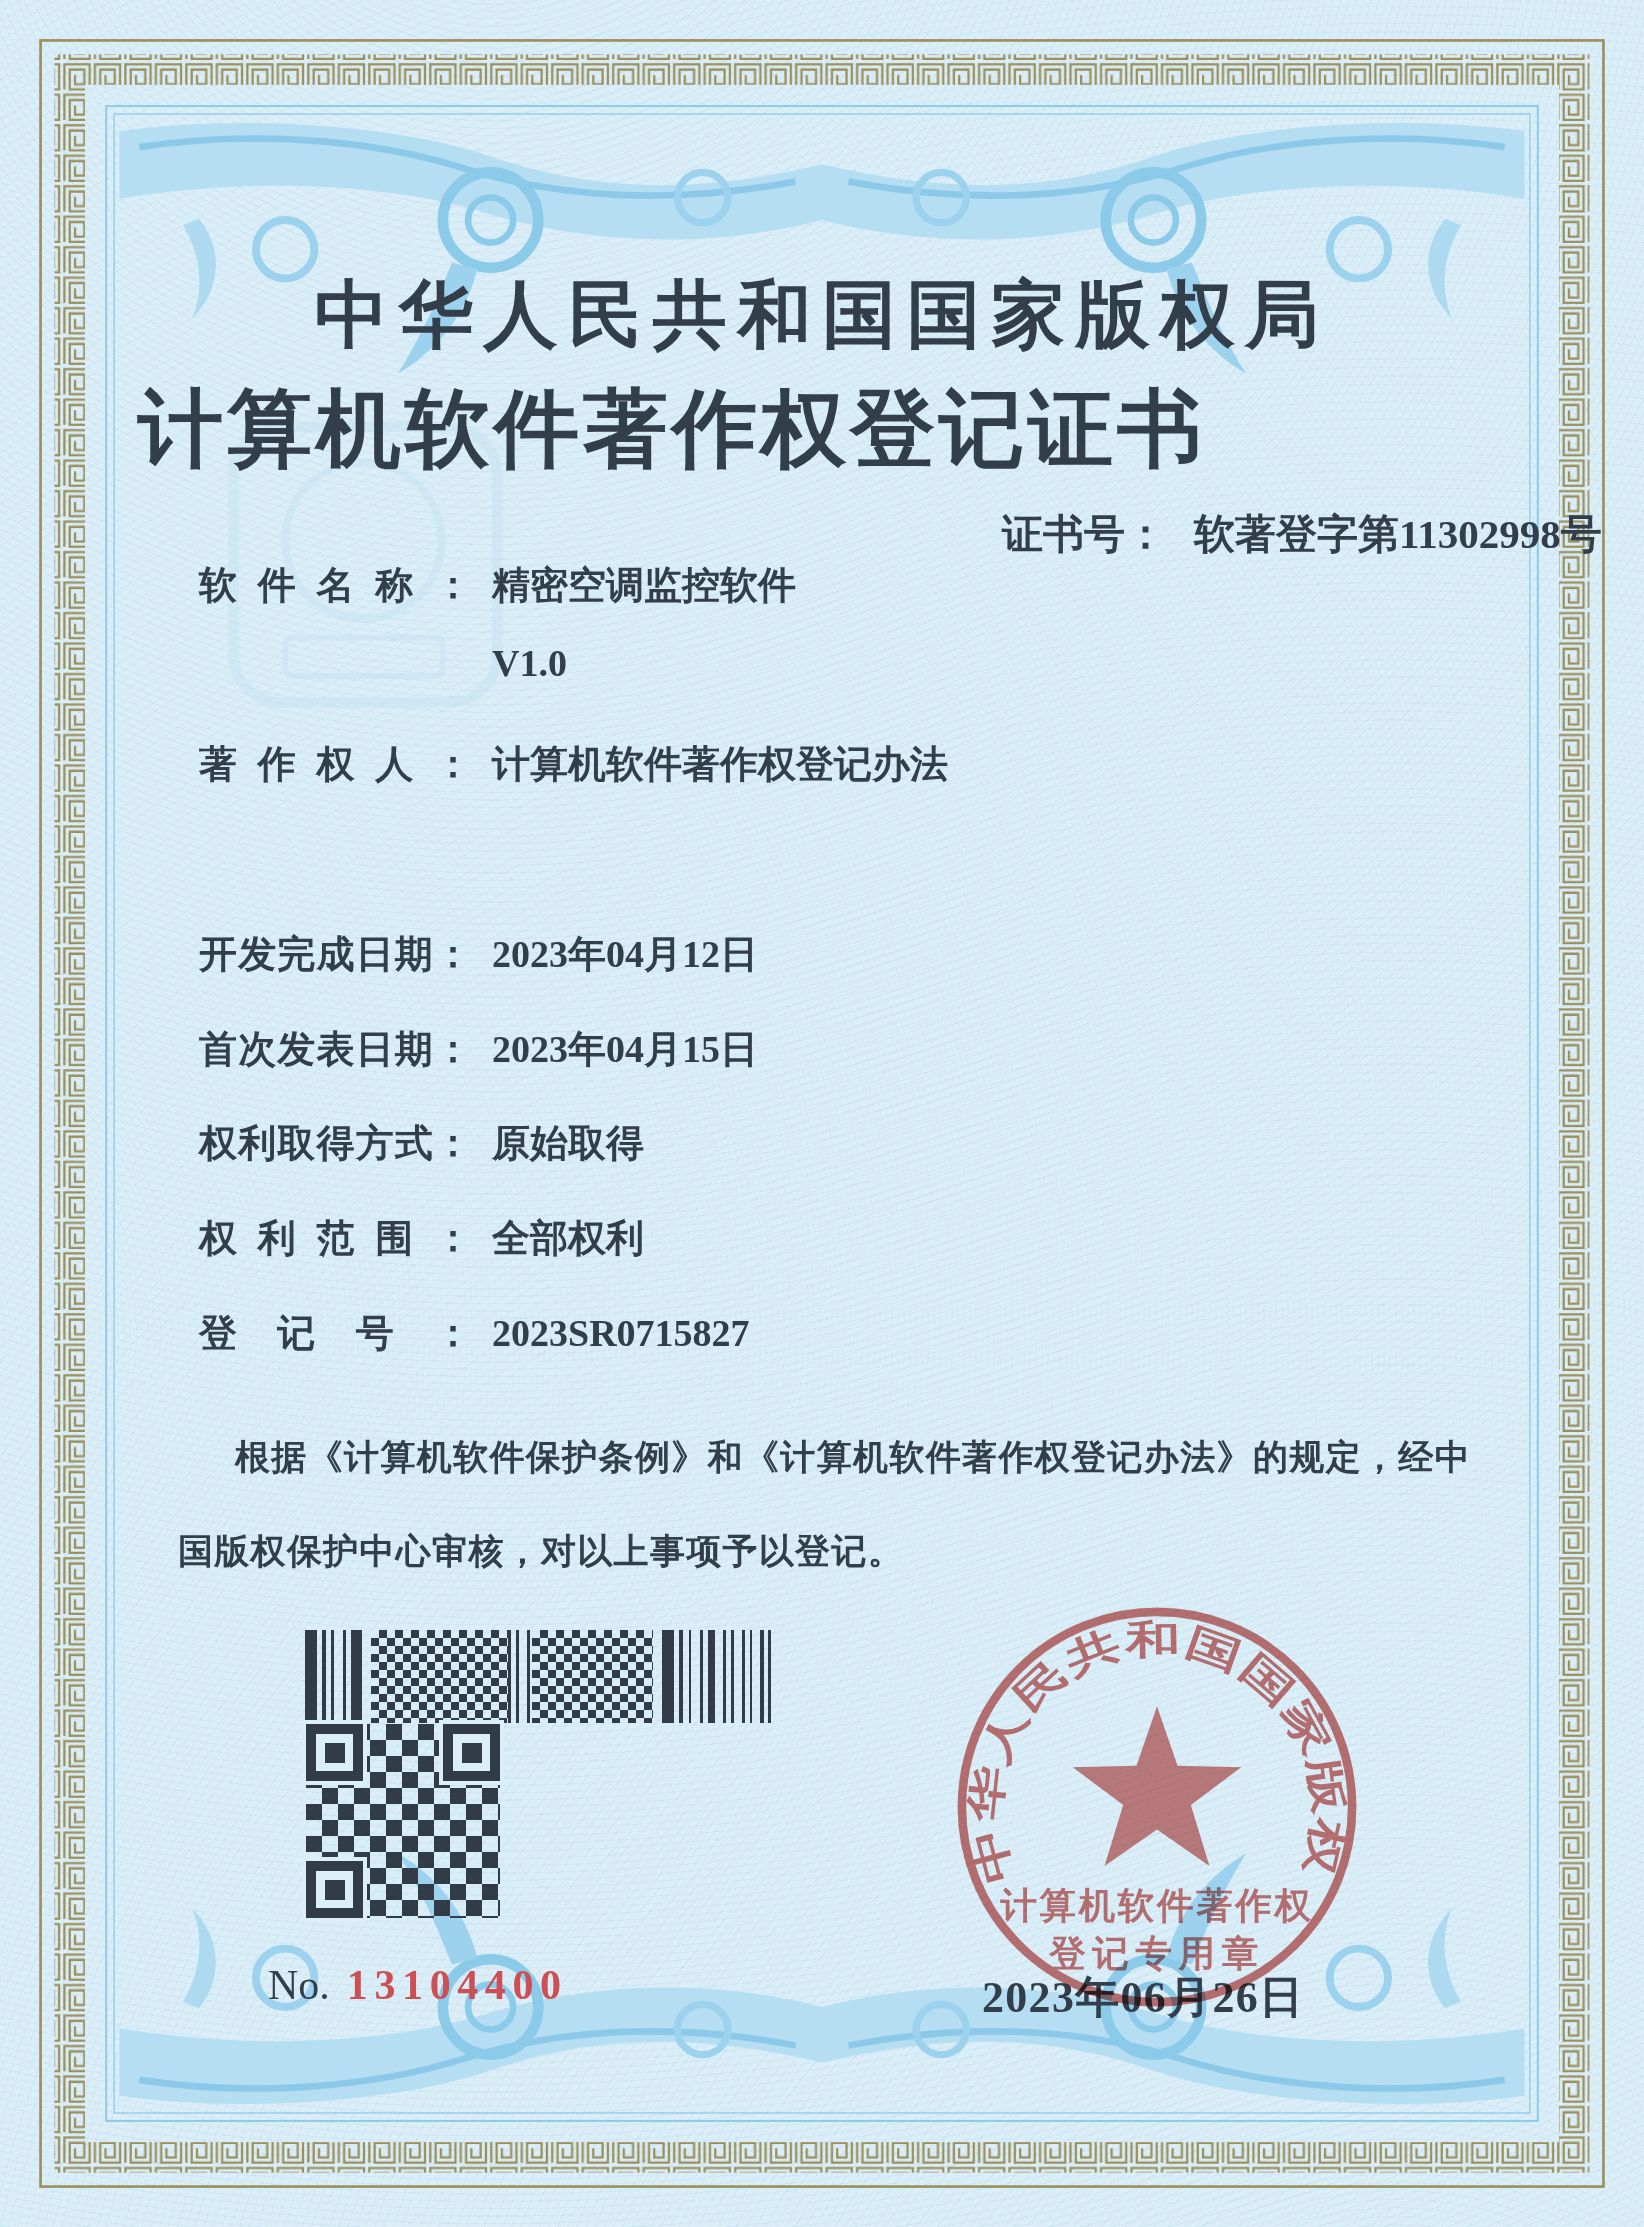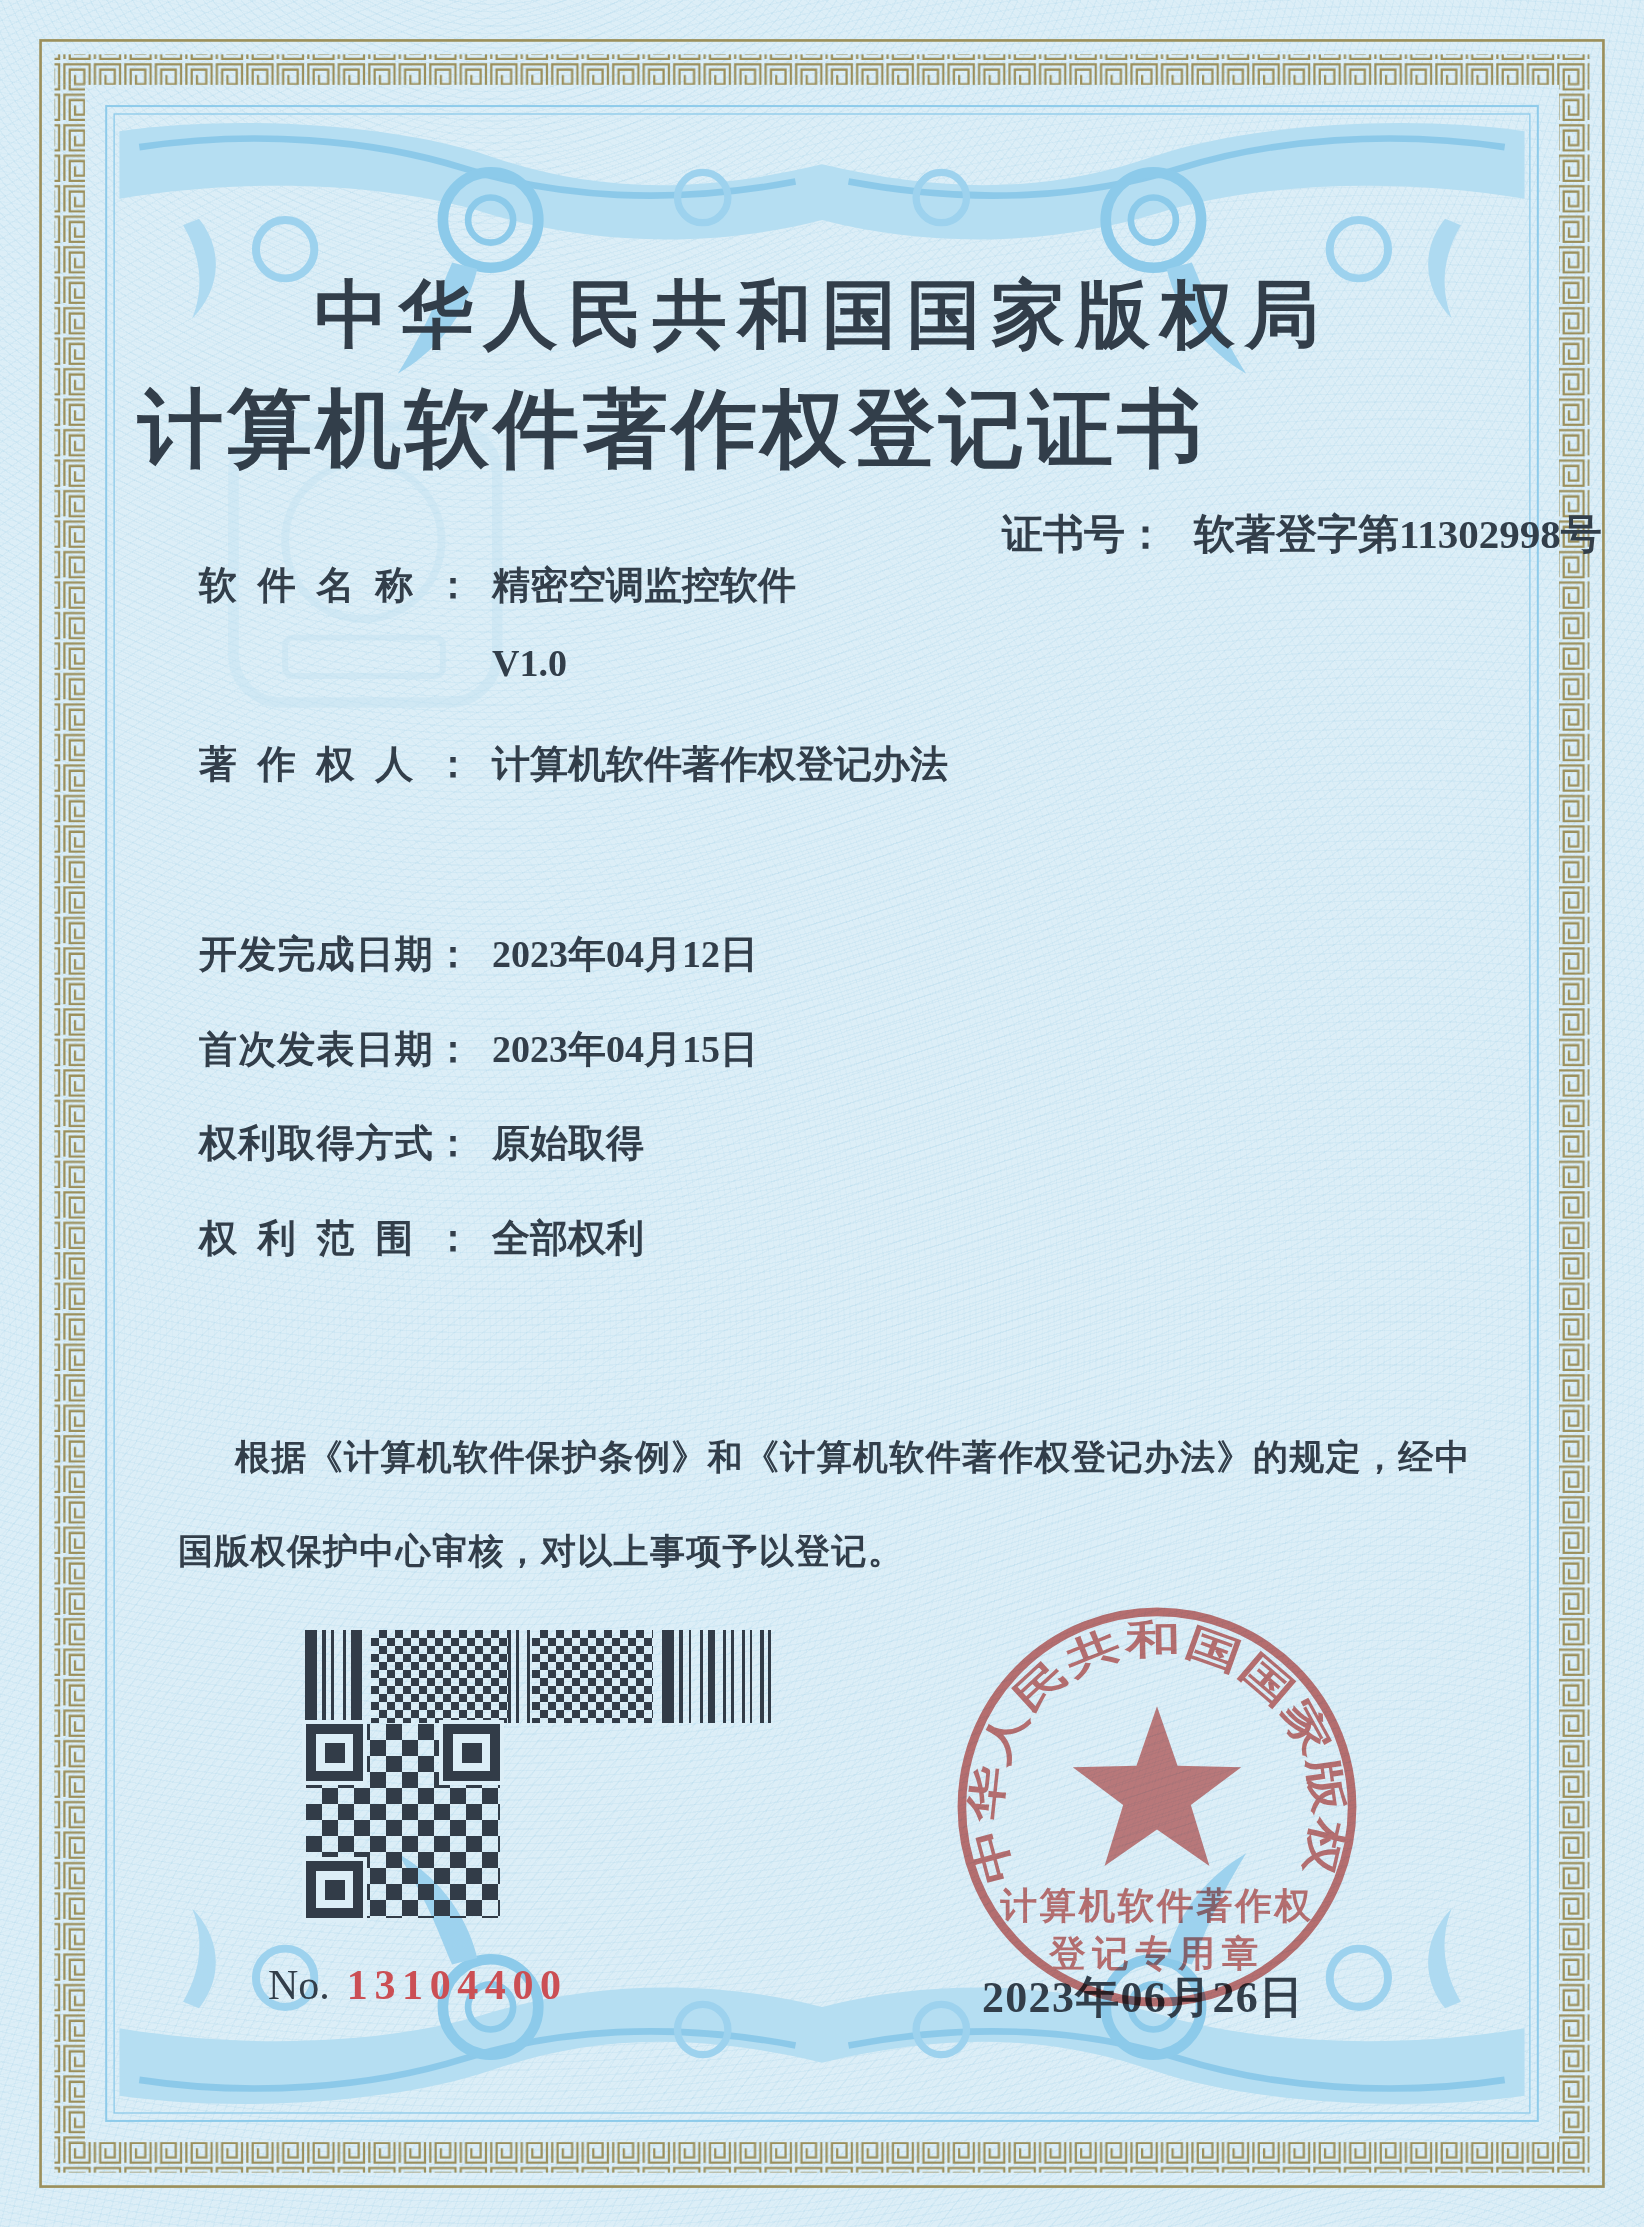--- a/index.html
+++ b/index.html
@@ -154,20 +154,23 @@
   </div>
 
   <div class="abs ink frow r5">
     <span class="flabel">权利取得方式：</span><span class="fvalue">原始取得</span>
   </div>
 
   <div class="abs ink frow r6">
     <span class="flabel">权利范围：</span><span class="fvalue">全部权利</span>
   </div>
 
+  <div class="abs ink frow r7">
+    <span class="flabel">登记号：</span><span class="fvalue">2023SR0715827</span>
+  </div>
 
   <div class="abs ink statement">根据《计算机软件保护条例》和《计算机软件著作权登记办法》的规定，经中国版权保护中心审核，对以上事项予以登记。</div>
 
   <div class="abs barcode">
     <div class="seg bars" style="left:0;width:57px;"></div>
     <div class="seg matrix" style="left:66px;width:137px;"></div>
     <div class="seg bars thin" style="left:203px;width:24px;"></div>
     <div class="seg matrix" style="left:227px;width:121px;"></div>
     <div class="seg bars" style="left:357px;width:53px;"></div>
     <div class="seg bars thin" style="left:418px;width:50px;"></div>

